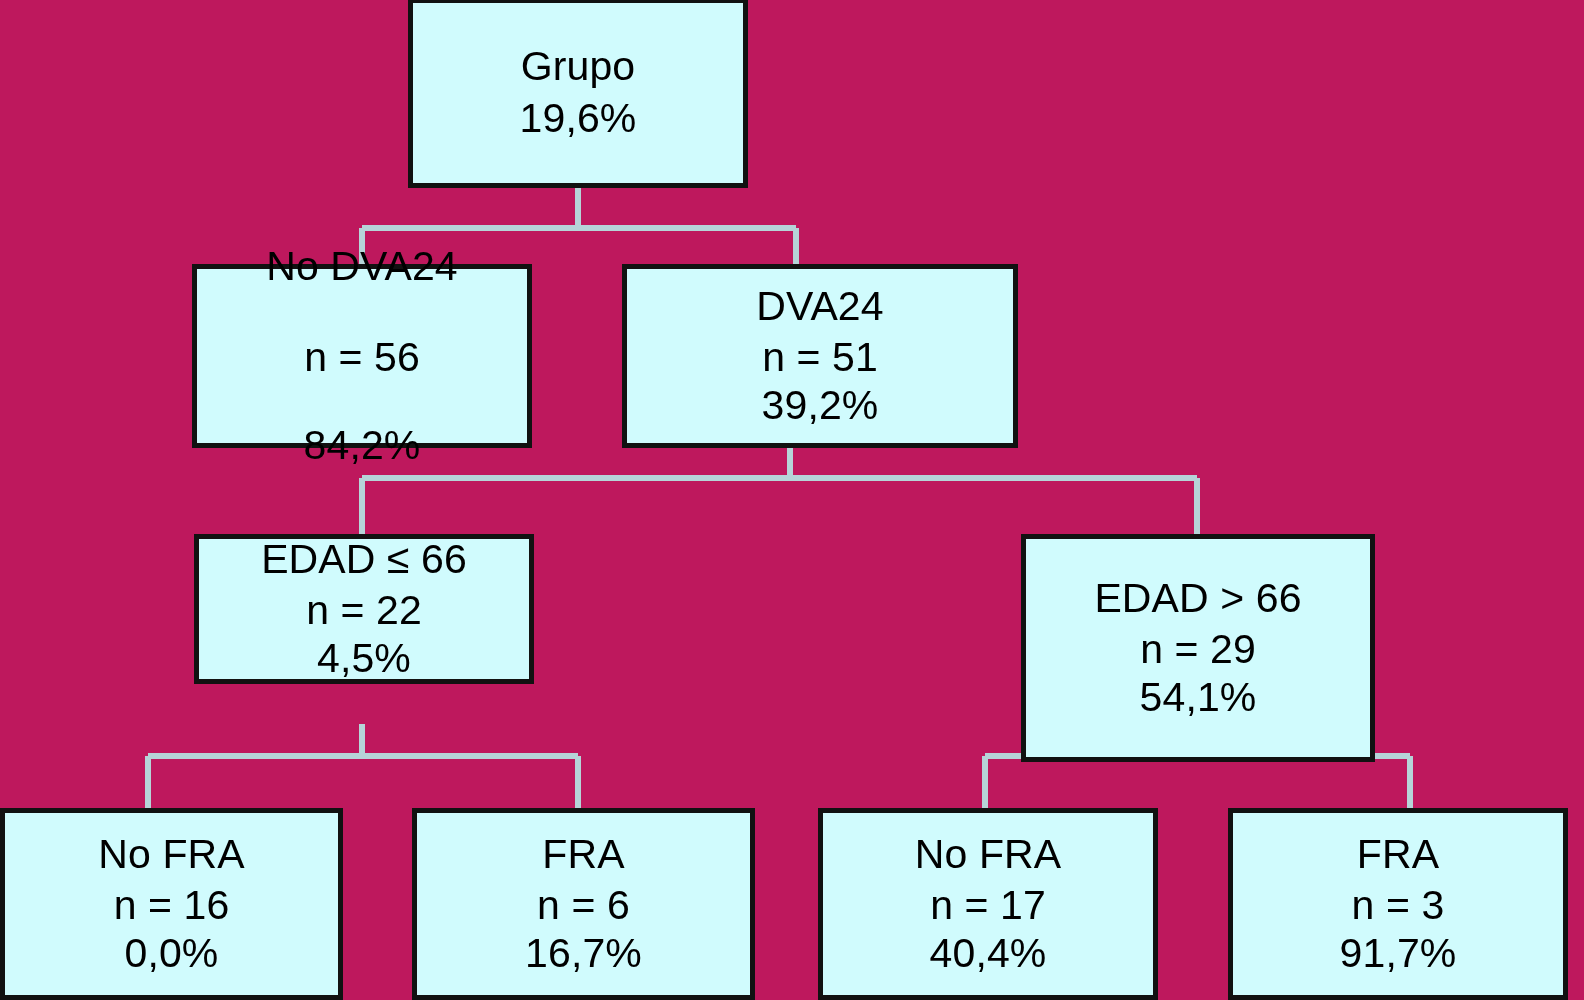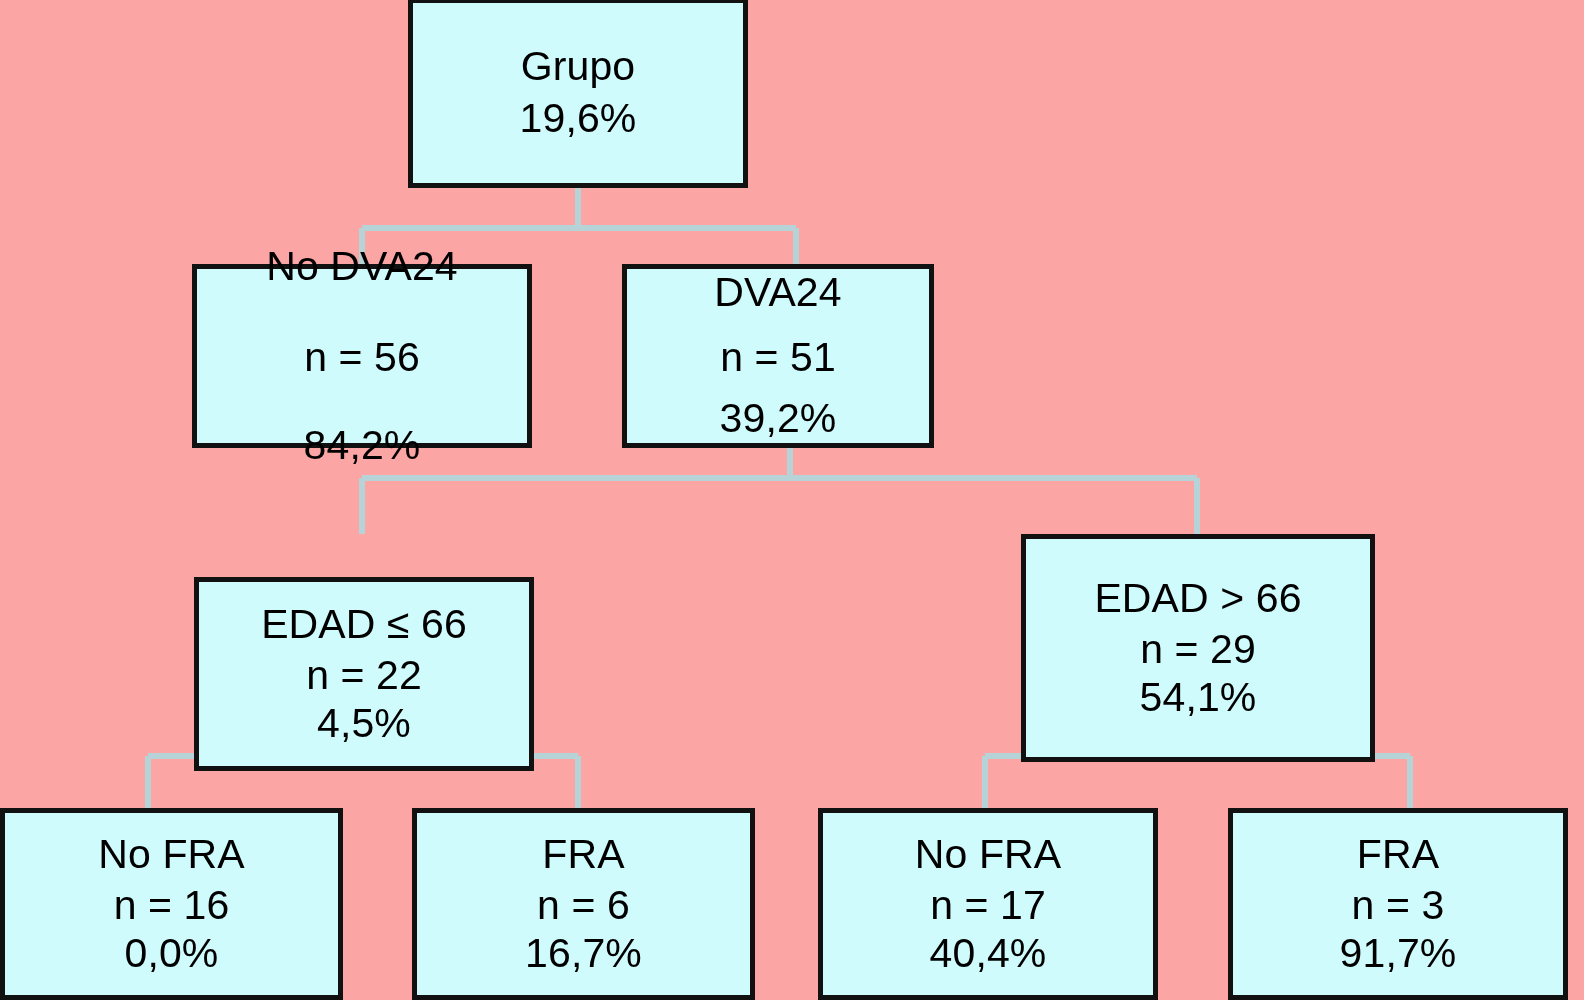--- a/index.html
+++ b/index.html
@@ -5,21 +5,21 @@
 <style>
   html, body {
     margin: 0;
     padding: 0;
     background: #ffffff;
   }
   #canvas {
     position: relative;
     width: 1584px;
     height: 1000px;
-    background: #fca5a5;
+    background: #be185d;
     font-family: "Liberation Sans", "DejaVu Sans", sans-serif;
     overflow: hidden;
   }
   .connectors {
     position: absolute;
     left: 0;
     top: 0;
     width: 1584px;
     height: 1000px;
     pointer-events: none;
@@ -69,27 +69,27 @@
     <span class="line title">Grupo</span>
     <span class="line">19,6%</span>
   </div>
 
   <div class="node" style="left:192px; top:264px; width:340px; height:184px;gap:40px;">
     <span class="line title">No DVA24</span>
     <span class="line">n = 56</span>
     <span class="line">84,2%</span>
   </div>
 
-  <div class="node" style="left:622px; top:264px; width:312px; height:184px;justify-content:space-between;">
+  <div class="node" style="left:622px; top:264px; width:396px; height:184px;">
     <span class="line title">DVA24</span>
     <span class="line">n = 51</span>
     <span class="line">39,2%</span>
   </div>
 
-  <div class="node" style="left:194px; top:534px; width:340px; height:194px;margin-top:43px;">
+  <div class="node" style="left:194px; top:534px; width:340px; height:150px;">
     <span class="line title">EDAD ≤ 66</span>
     <span class="line">n = 22</span>
     <span class="line">4,5%</span>
   </div>
 
   <div class="node" style="left:1021px; top:534px; width:354px; height:228px;">
     <span class="line title">EDAD &gt; 66</span>
     <span class="line">n = 29</span>
     <span class="line">54,1%</span>
   </div>

